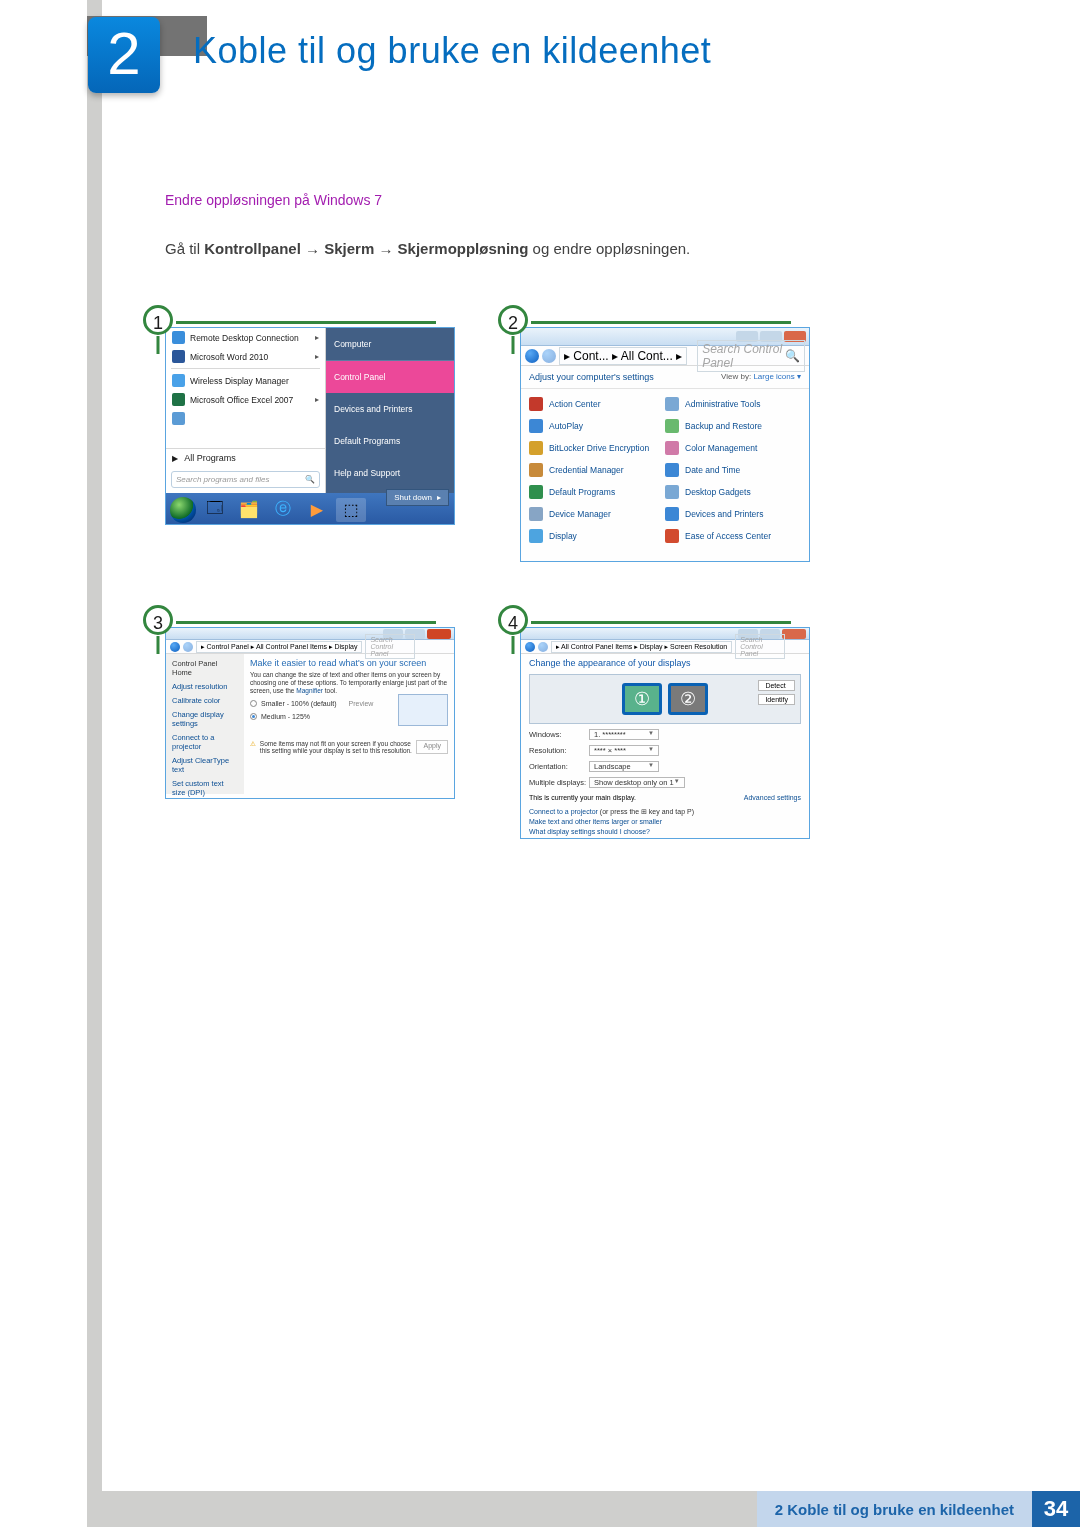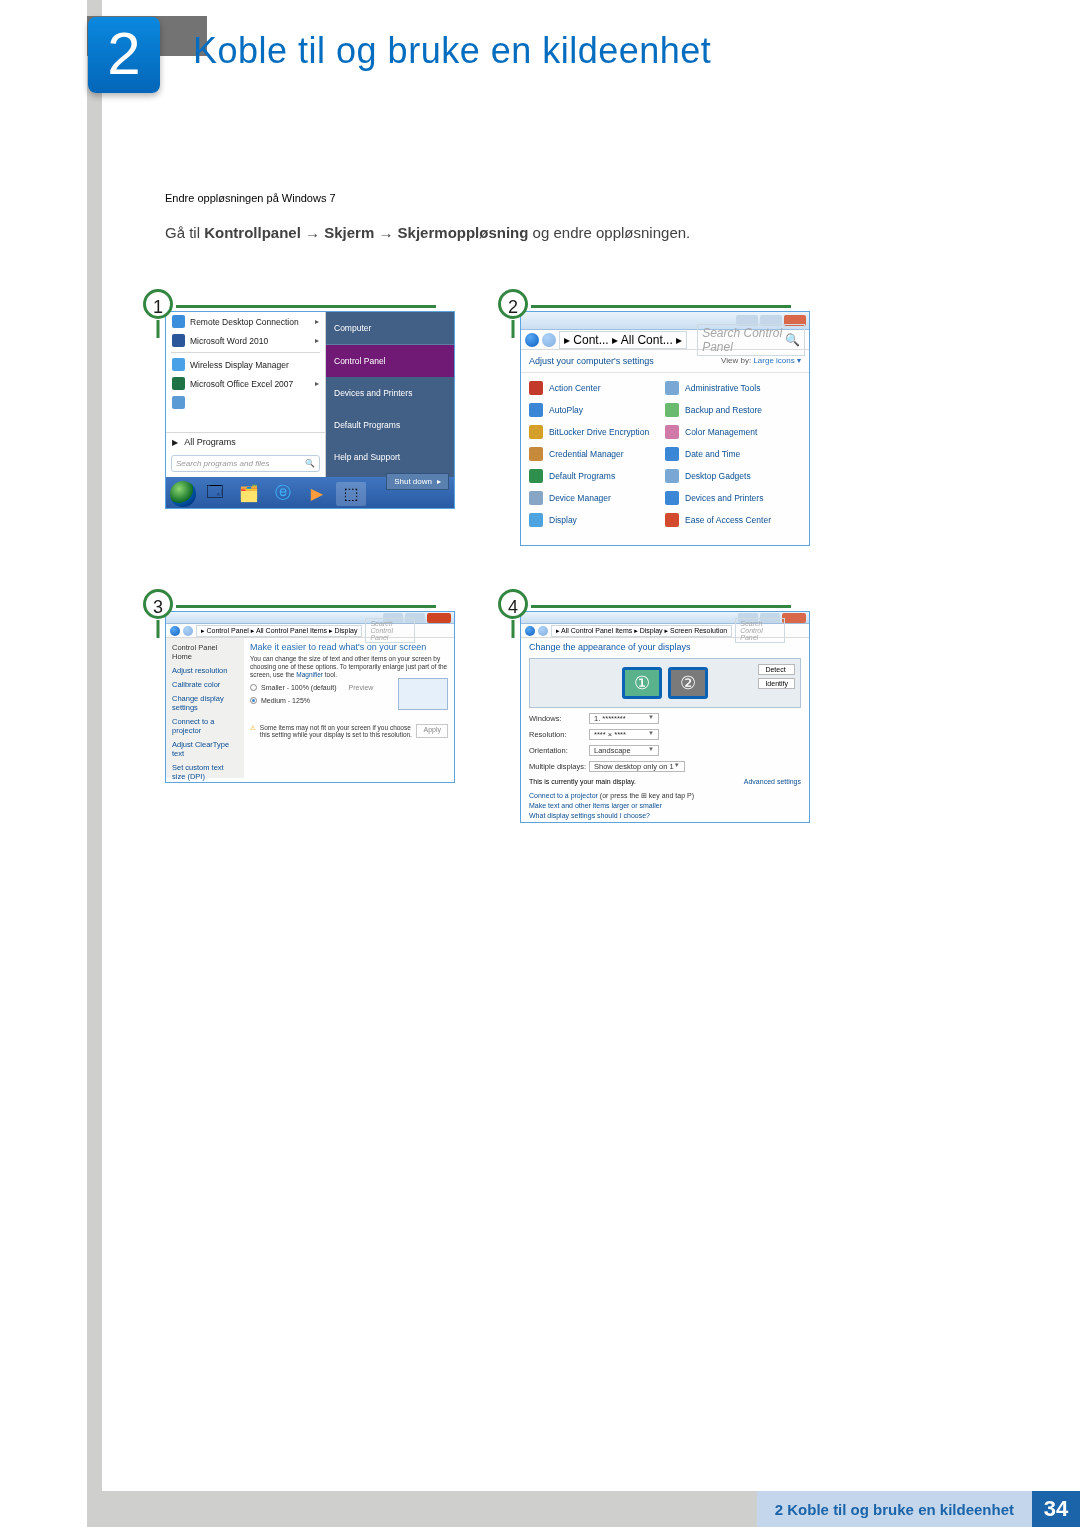--- a/index.html
+++ b/index.html
@@ -51,24 +51,24 @@
     color: #056dbf;
     letter-spacing: 0.5px;
   }
   .content {
     position: absolute;
     left: 165px;
     top: 192px;
     width: 720px;
   }
   .sub-heading {
-    color: #000000;
-    font-size: 11px;
+    color: #a21caf;
+    font-size: 14px;
     font-weight: 400;
-    margin-bottom: 20px;
+    margin-bottom: 32px;
   }
   .body-text {
     color: #414141;
     font-size: 15px;
   }
   .arrow { font-family: Arial; }
   .panel-row {
     display: flex;
     gap: 65px;
     margin-top: 70px;
@@ -378,21 +378,21 @@
                 <span>All Programs</span>
               </div>
             <div class="s1-search">
                 <span>Search programs and files</span>
                 <span class="mag">🔍</span>
               </div>
           </div>
           <div class="s1-right">
             <div class="s1-r-item">Computer</div>
             <div class="s1-r-divider"></div>
-            <div class="s1-r-item" style="background:#701a75">Control Panel</div>
+            <div class="s1-r-item" style="background:#ec4899">Control Panel</div>
             <div class="s1-r-item">Devices and Printers</div>
             <div class="s1-r-item">Default Programs</div>
             <div class="s1-r-item">Help and Support</div>
             <div class="s1-shut">
                 <span>Shut down</span>
                 <span style="margin-left:5px">▸</span>
               </div>
           </div>
         </div>
         <div class="s1-taskbar">

